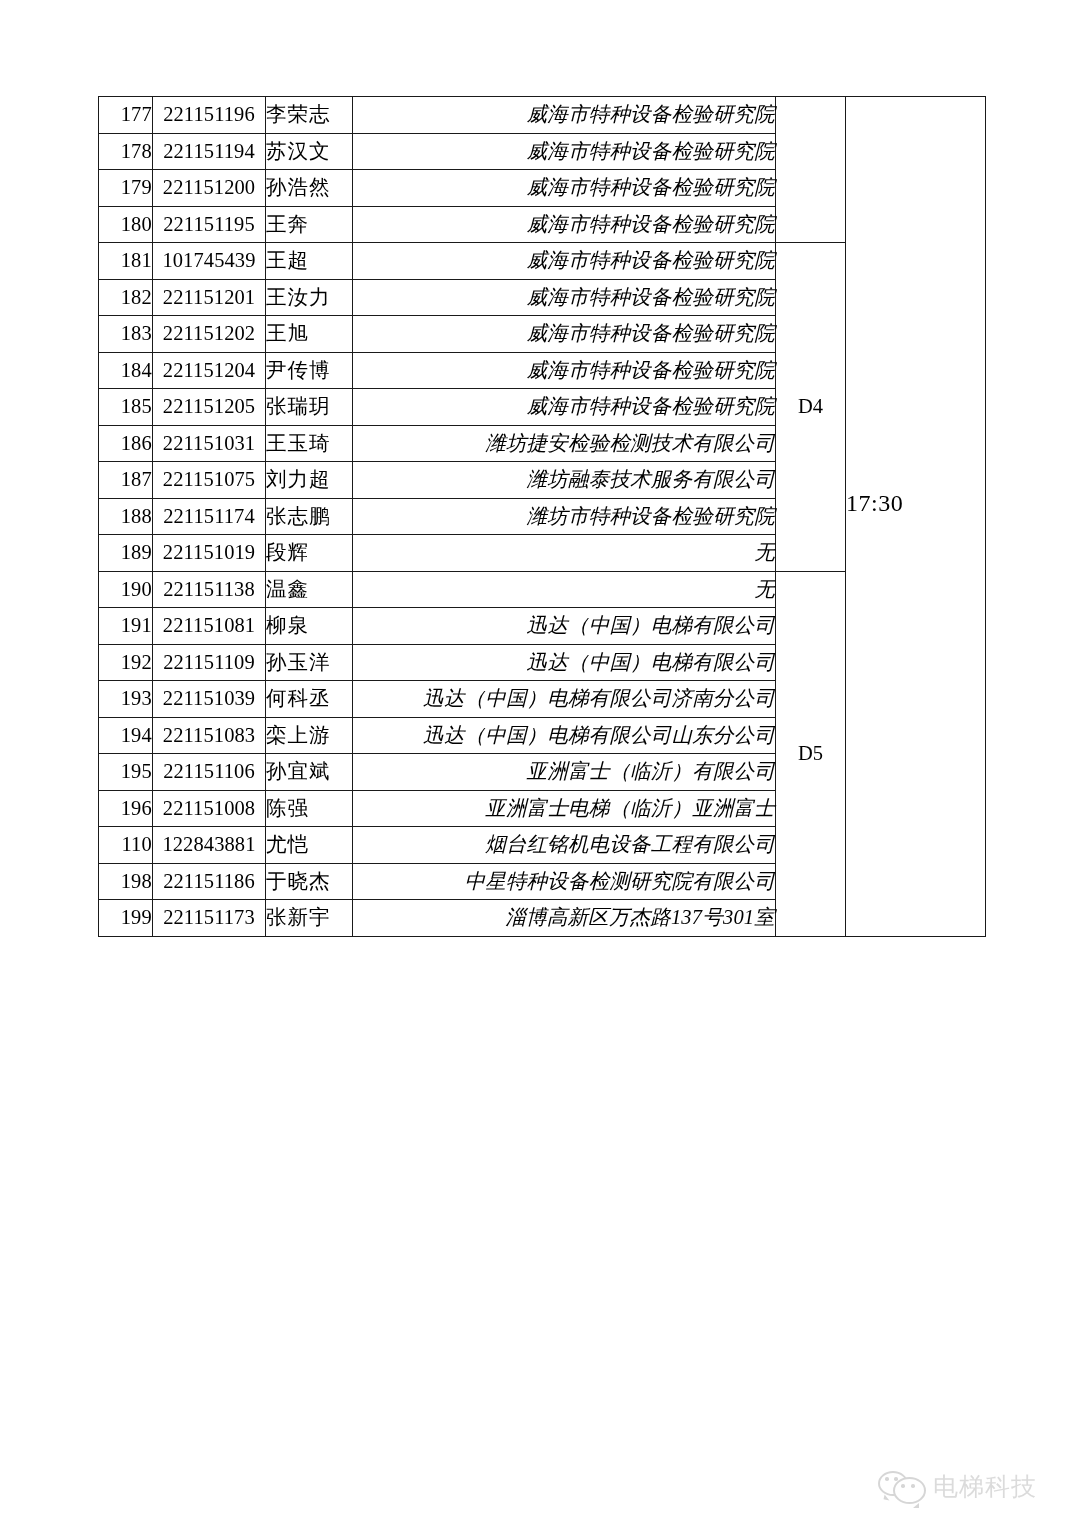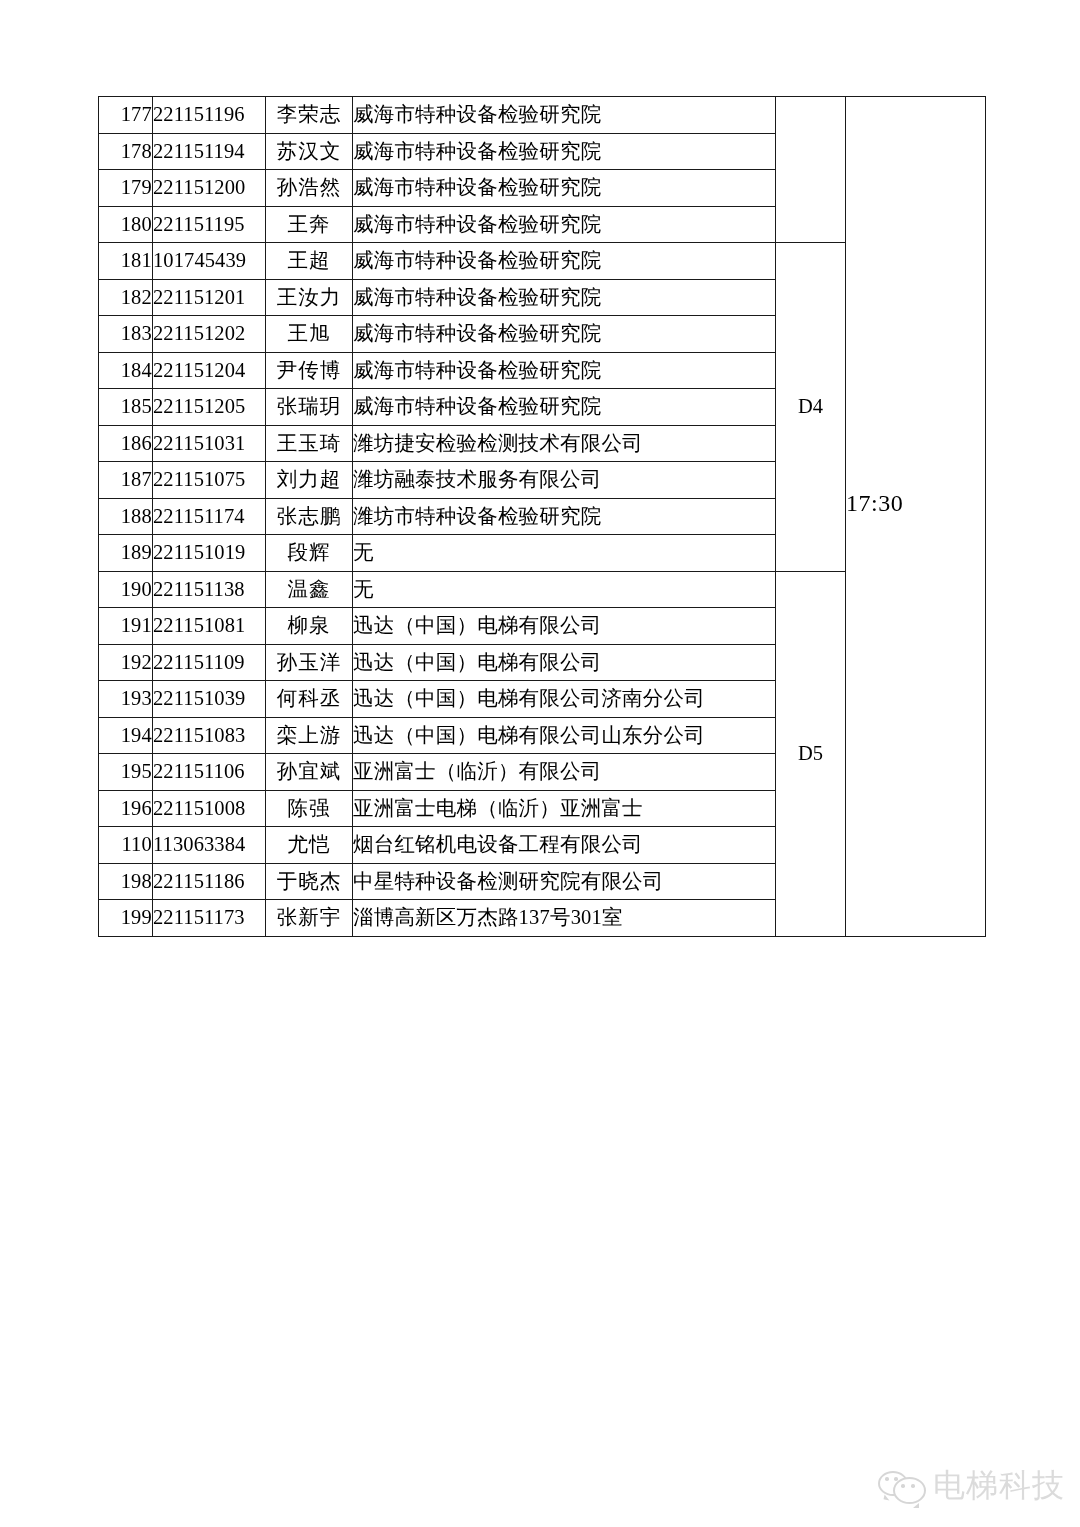--- a/index.html
+++ b/index.html
@@ -45,23 +45,23 @@
 
   
   col.c-seq    { width: 54px;  }
   col.c-id     { width: 113px; }
   col.c-name   { width: 87px;  }
   col.c-emp    { width: 423px; }
   col.c-grp    { width: 70px;  }
   col.c-time   { width: 140px; }
 
   td.seq  { text-align: right; font-size: 20px; letter-spacing: .2px; }
-  td.id   { text-align: left; font-size: 20.5px; letter-spacing: .1px; }
-  td.name { text-align: center; font-size: 21px; letter-spacing: 1px; }
-  td.emp  { text-align: left; padding-left: 7px; font-size: 21px; letter-spacing: .2px; }
+  td.id   { text-align: center; font-size: 20.5px; letter-spacing: .1px; }
+  td.name { text-align: left; font-size: 21px; letter-spacing: 1px; }
+  td.emp  { text-align: right; padding-left: 7px; font-size: 21px; letter-spacing: .2px; font-style: italic; }
   td.grp  { text-align: center; font-size: 23px; font-weight: 400; }
   td.time { font-size: 23px; vertical-align: top; }
 
   
   td.time .clipped-time {
     display: block;
     position: relative;
     top: -26px;
     font-size: 24px;
     letter-spacing: .5px;
@@ -135,21 +135,21 @@
     border-radius: 50%;
     background: #7a7a7a;
   }
   #watermark .d1 { left: 7px;  top: 8px;  }
   #watermark .d2 { left: 16px; top: 8px;  }
   #watermark .d3 { left: 23px; top: 15px; }
   #watermark .d4 { left: 33px; top: 15px; }
 
   #watermark .wm-text {
     font-family: "DejaVu Sans", sans-serif;
-    font-size: 32px;
+    font-size: 25px;
     color: #8a8a8a;
     letter-spacing: 1px;
     white-space: nowrap;
   }
 </style>
 </head>
 <body>
 
 <div id="page">
 
@@ -284,21 +284,21 @@
           <td class="emp">亚洲富士（临沂）有限公司</td>
         </tr>
         <tr>
           <td class="seq">196</td>
           <td class="id">221151008</td>
           <td class="name">陈强</td>
           <td class="emp">亚洲富士电梯（临沂）亚洲富士</td>
         </tr>
         <tr>
           <td class="seq">110</td>
-          <td class="id">113063384</td>
+          <td class="id">122843881</td>
           <td class="name">尤恺</td>
           <td class="emp">烟台红铭机电设备工程有限公司</td>
         </tr>
         <tr>
           <td class="seq">198</td>
           <td class="id">221151186</td>
           <td class="name">于晓杰</td>
           <td class="emp">中星特种设备检测研究院有限公司</td>
         </tr>
         <tr>

